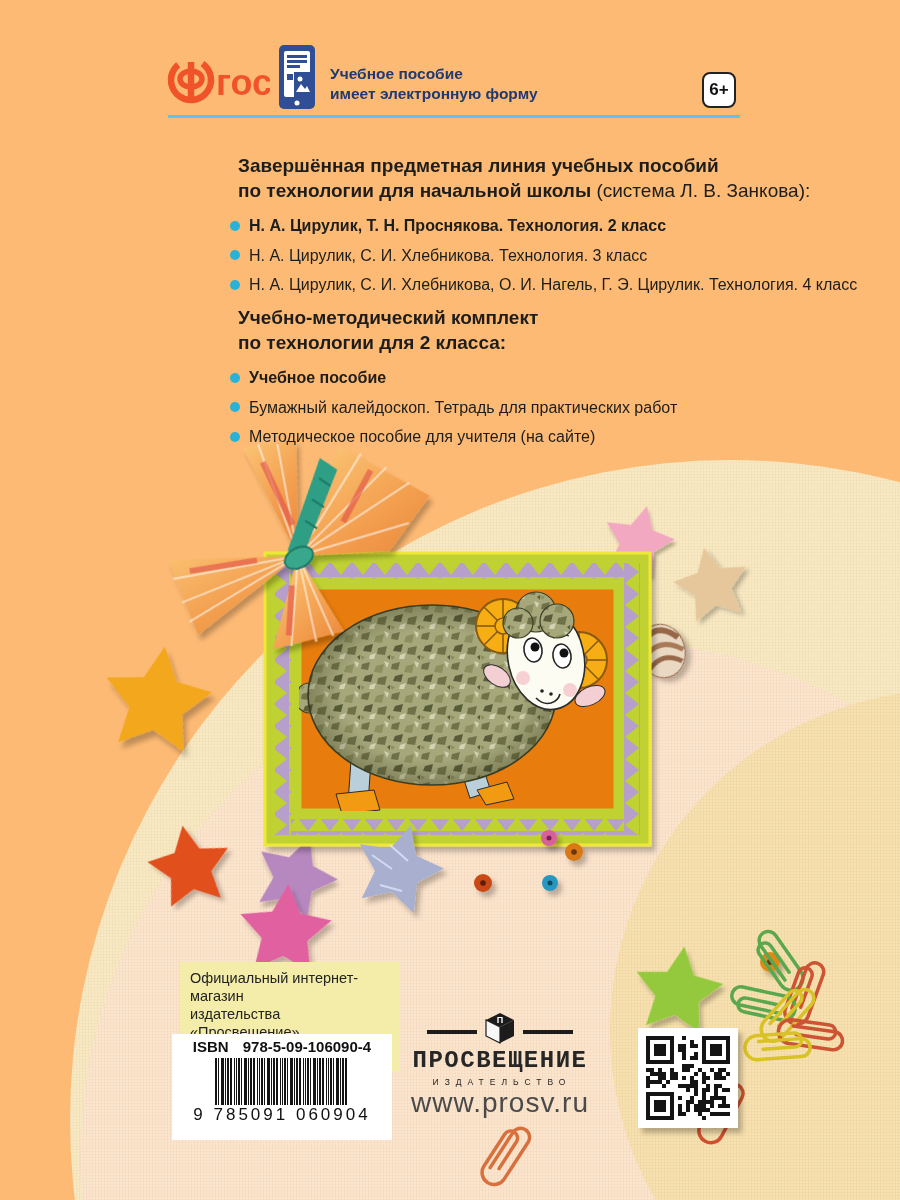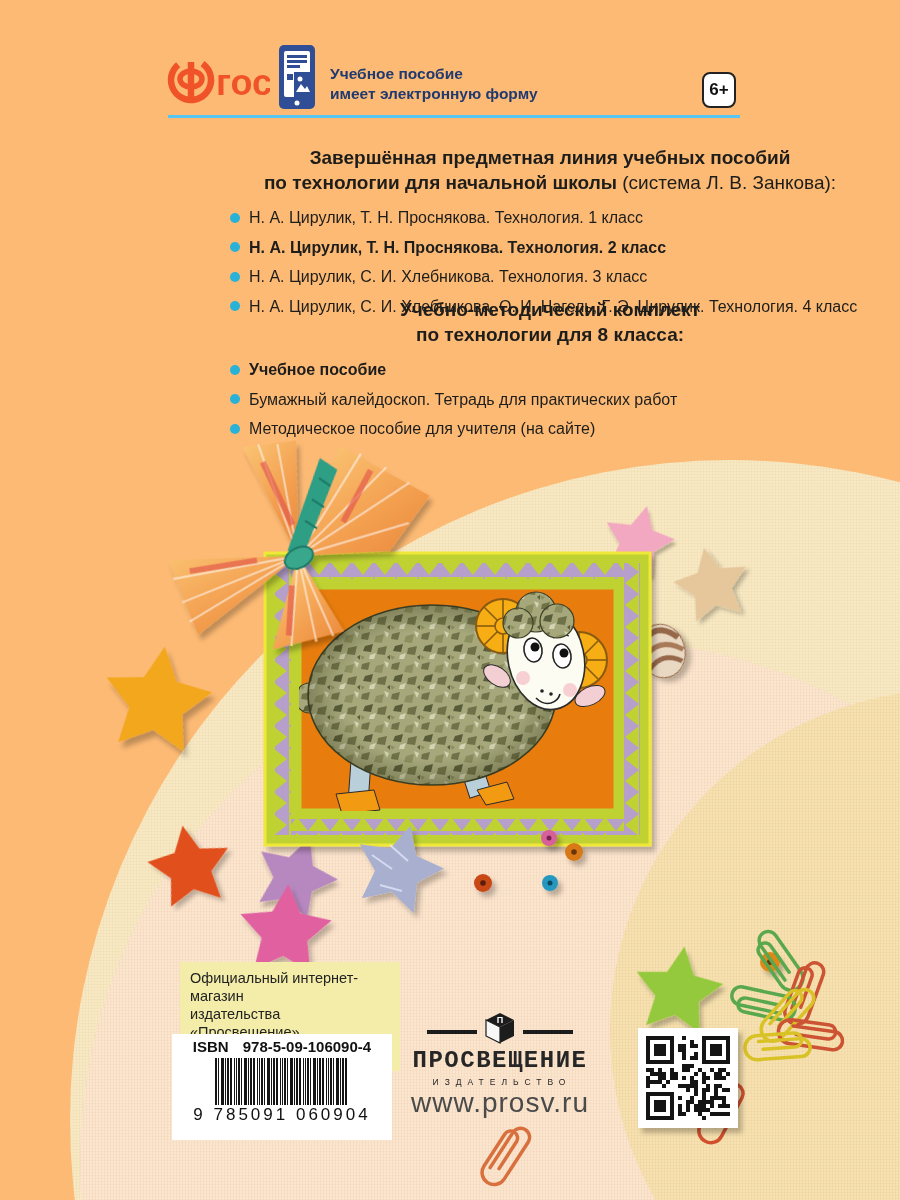--- a/index.html
+++ b/index.html
@@ -23,21 +23,21 @@
   .tablet{left:278px;top:44px;}
   .ebook-note{left:330px;top:64px;font-size:15.5px;font-weight:bold;color:#20396f;line-height:19.5px;}
   .age-badge{left:702px;top:72px;width:30px;height:32px;border:2.5px solid #222;border-radius:8px;
              text-align:center;font-size:17px;font-weight:bold;line-height:31px;color:#111;background:#fff;}
   .rule{left:168px;top:115px;width:572px;height:3px;background:#58c6f2;}
 
   
   .tblock{left:230px;width:640px;}
   .series{top:146px;}
   .umk{top:298px;}
-  .tblock h3{font-size:19px;line-height:24.5px;margin:0;font-weight:bold;color:#1d1d1b;text-align:center;}
+  .tblock h3{font-size:19px;line-height:24.5px;margin:8px;font-weight:bold;color:#1d1d1b;}
   .tblock h3 .normal{font-weight:normal;}
   .tblock ul{list-style:none;margin:8px 0 0 0;padding:0;}
   .tblock li{font-size:16px;line-height:29.5px;padding-left:19px;position:relative;white-space:nowrap;}
   .tblock li::before{content:"";position:absolute;left:0;top:9.5px;width:10px;height:10px;border-radius:50%;background:#29b2d8;}
   .tblock li.bold{font-weight:bold;}
 
   
   .shop{left:180px;top:962px;width:220px;background:#f4eda9;padding:7px 10px 8px 10px;box-sizing:border-box;}
   .shop .l{font-size:14.5px;line-height:18px;color:#222;}
   .shop .u{font-size:17px;font-weight:bold;color:#111;margin-top:2px;}
@@ -419,31 +419,30 @@
 
   <div class="abs age-badge">6+</div>
   <div class="abs rule"></div>
 
   <section class="abs tblock series">
     <h3>
       <span>Завершённая предметная линия учебных пособий</span><br>
       <span>по технологии для начальной школы</span><span class="normal"> (система Л. В. Занкова):</span>
     </h3>
     <ul>
-      <li>Н. А. Цирулик, Т. Н. Проснякова. Технология. 1 класс</li>
       <li class="bold">Н. А. Цирулик, Т. Н. Проснякова. Технология. 2 класс</li>
       <li>Н. А. Цирулик, С. И. Хлебникова. Технология. 3 класс</li>
       <li>Н. А. Цирулик, С. И. Хлебникова, О. И. Нагель, Г. Э. Цирулик. Технология. 4 класс</li>
     </ul>
   </section>
 
   <section class="abs tblock umk">
     <h3>
       <span>Учебно-методический комплект</span><br>
-      <span>по технологии для 8 класса:</span>
+      <span>по технологии для 2 класса:</span>
     </h3>
     <ul>
       <li class="bold">Учебное пособие</li>
       <li>Бумажный калейдоскоп. Тетрадь для практических работ</li>
       <li>Методическое пособие для учителя (на сайте)</li>
     </ul>
   </section>
 
   <div class="abs shop">
     <div class="l">Официальный интернет-магазин</div>

